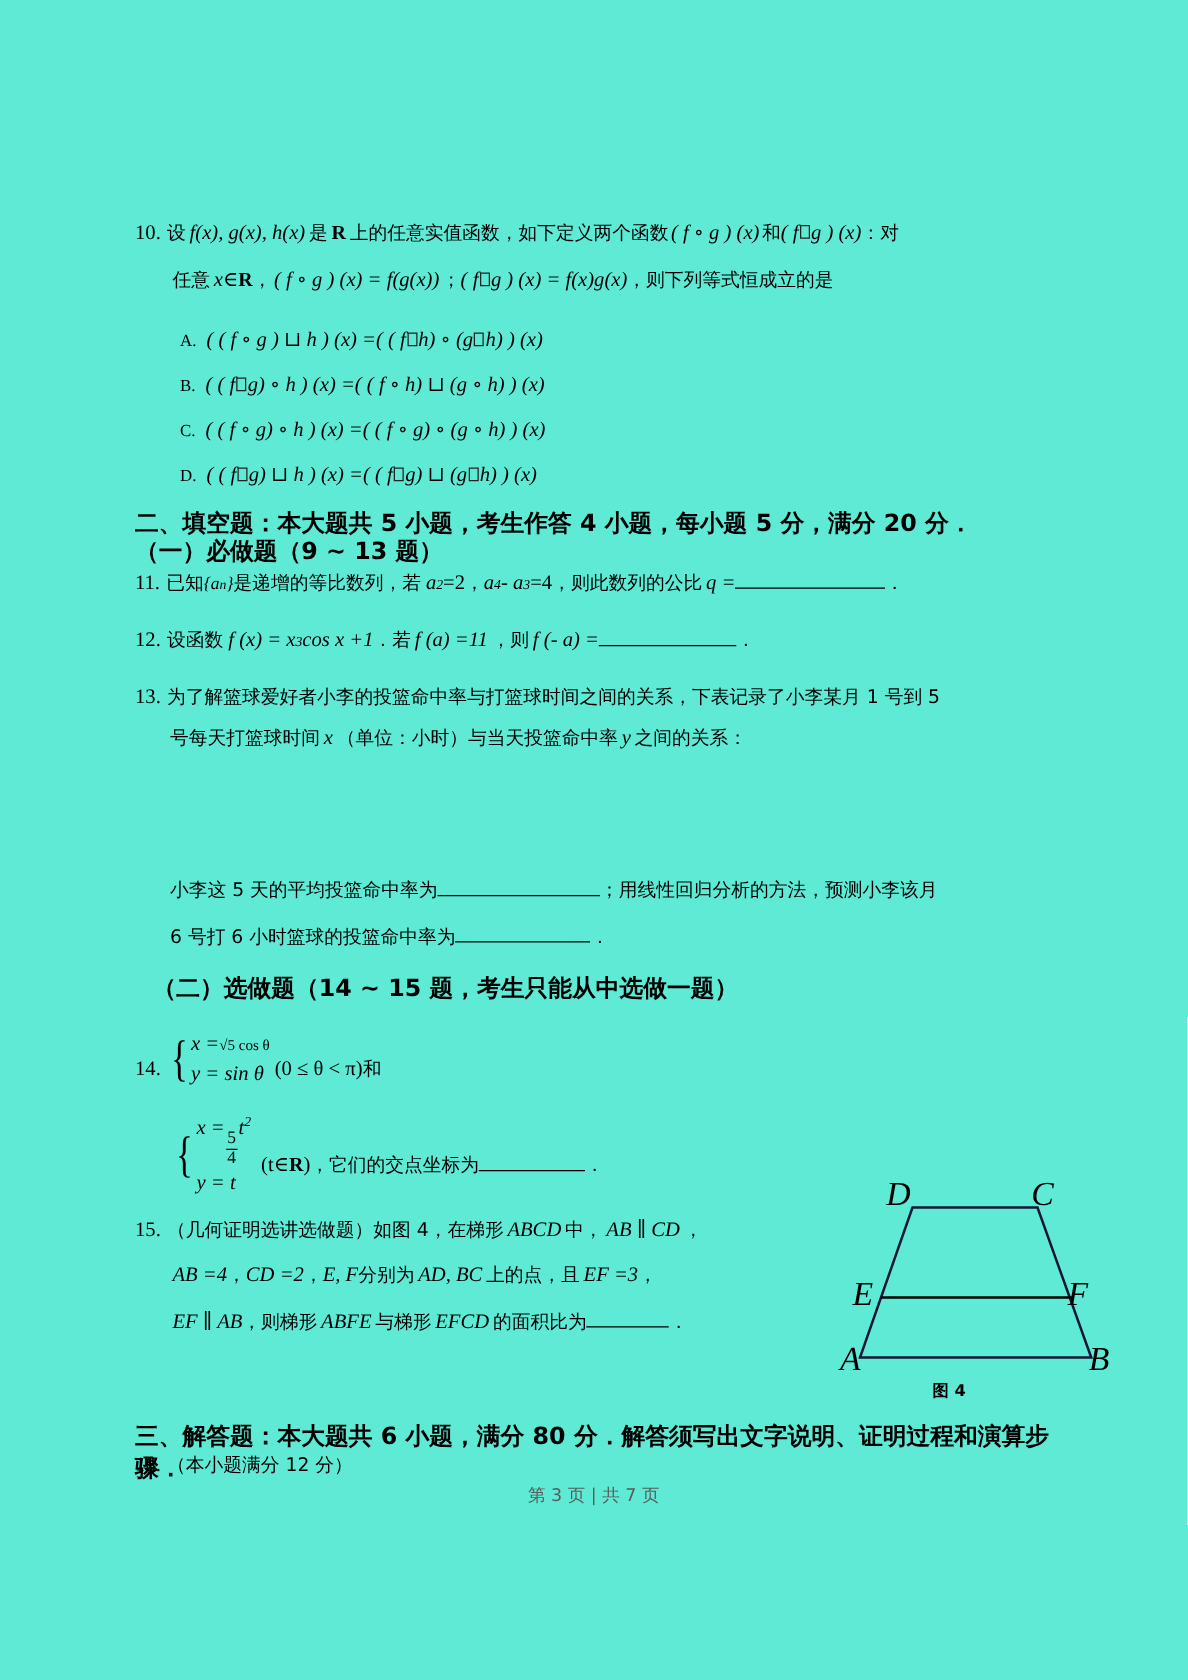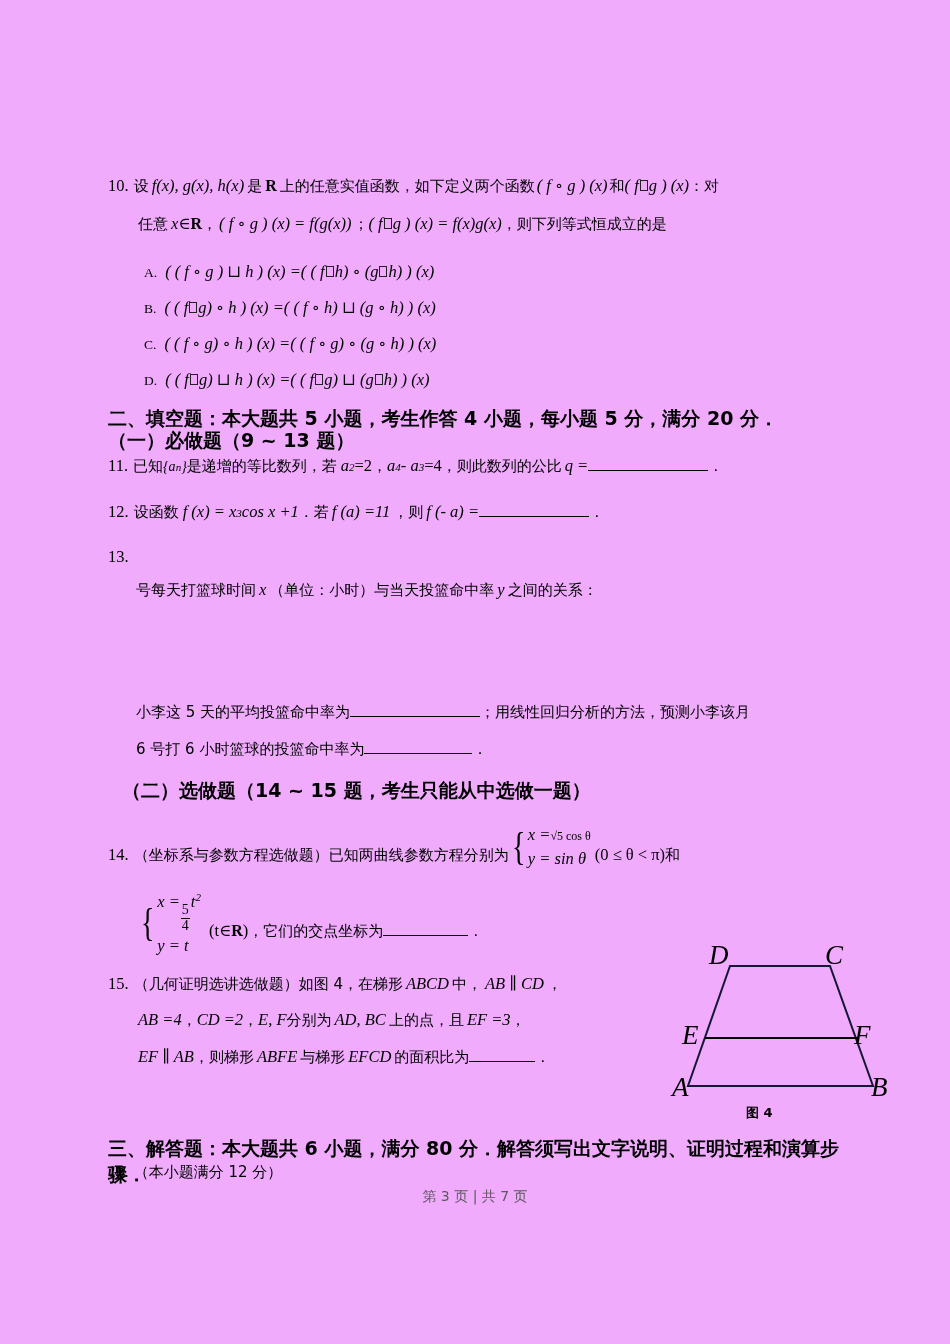--- a/index.html
+++ b/index.html
@@ -8,21 +8,21 @@
     background: #ffffff;
   }
   body {
     font-family: "Liberation Serif", "DejaVu Serif", serif;
     color: #000000;
   }
   .page {
     position: relative;
     width: 950px;
     height: 1344px;
-    background: #f0abfc;
+    background: #5eead4;
     overflow: hidden;
     box-sizing: border-box;
   }
   .content {
     position: absolute;
     left: 108px;
     top: 178px;
     width: 742px;
   }
 
@@ -288,20 +288,21 @@
       <span class="cn">．若</span>
       <span class="mi" style="margin:0 3px">f (a) =11</span>
       <span class="cn">，则</span>
       <span class="mi" style="margin-left:3px">f (- a) =</span>
       <span class="blank" style="width:110px"></span>
       <span class="cn">．</span>
     </div>
 
     <div class="qline sect" style="top:371px">
       <span class="qnum mr">13.</span>
+      <span class="cn">为了解篮球爱好者小李的投篮命中率与打篮球时间之间的关系，下表记录了小李某月 1 号到 5</span>
     </div>
     <div class="qline sect" style="top:404px; left:28px">
       <span class="cn">号每天打篮球时间</span>
       <span class="mi" style="margin:0 3px">x</span>
       <span class="cn">（单位：小时）与当天投篮命中率</span>
       <span class="mi" style="margin:0 3px">y</span>
       <span class="cn">之间的关系：</span>
     </div>
 
     <table class="tbl">
@@ -319,21 +320,20 @@
       <span class="blank" style="width:108px"></span>
       <span class="cn">．</span>
     </div>
 
     <div class="sect" style="top:600px; left:14px">
       <span class="cnb">（二）选做题（14 ~ 15 题，考生只能从中选做一题）</span>
     </div>
 
     <div class="qline sect" style="top:645px">
       <span class="qnum mr">14.</span>
-      <span class="cn">（坐标系与参数方程选做题）已知两曲线参数方程分别为</span>
       <span class="sys">
         <span class="brace">{</span>
         <span class="sysrows">
           <span><span class="mi">x =</span><span class="mr sqrt">√5 cos θ</span></span>
           <span class="mi">y = sin θ</span>
         </span>
       </span>
       <span class="mr" style="margin-left:4px">(0 ≤ θ &lt; π)</span>
       <span class="cn">和</span>
     </div>

